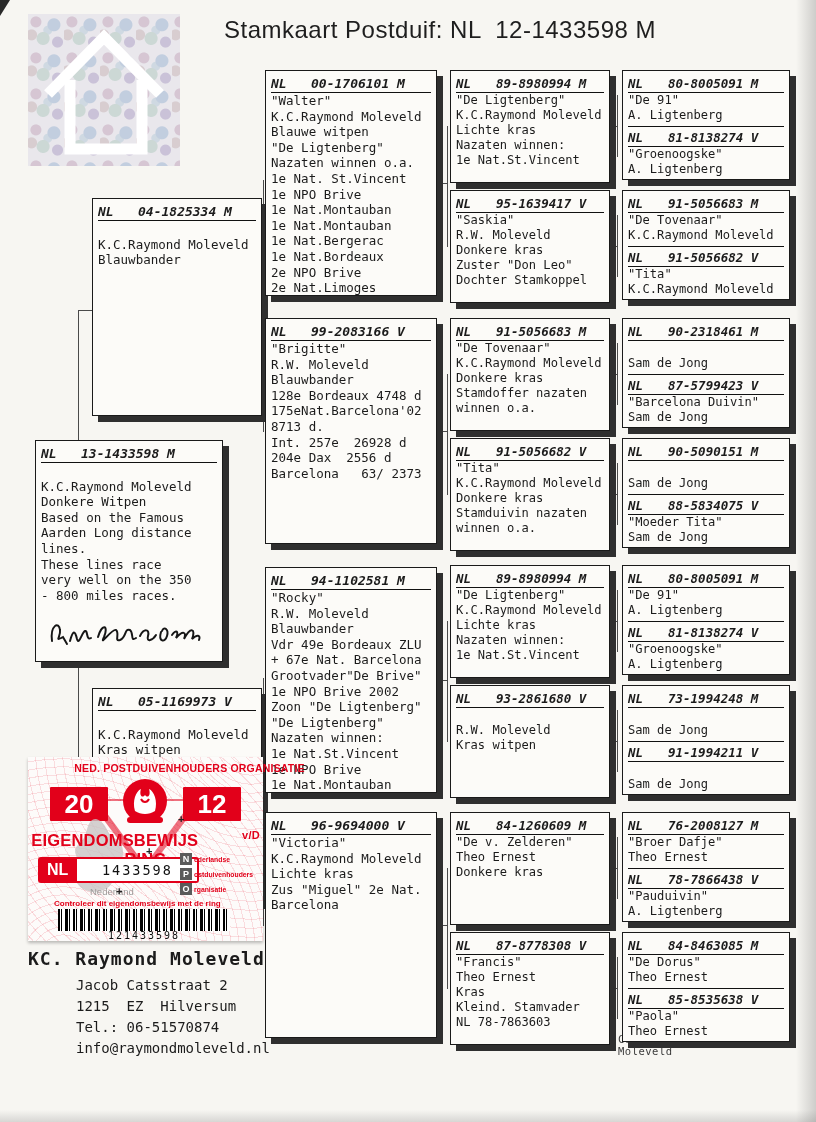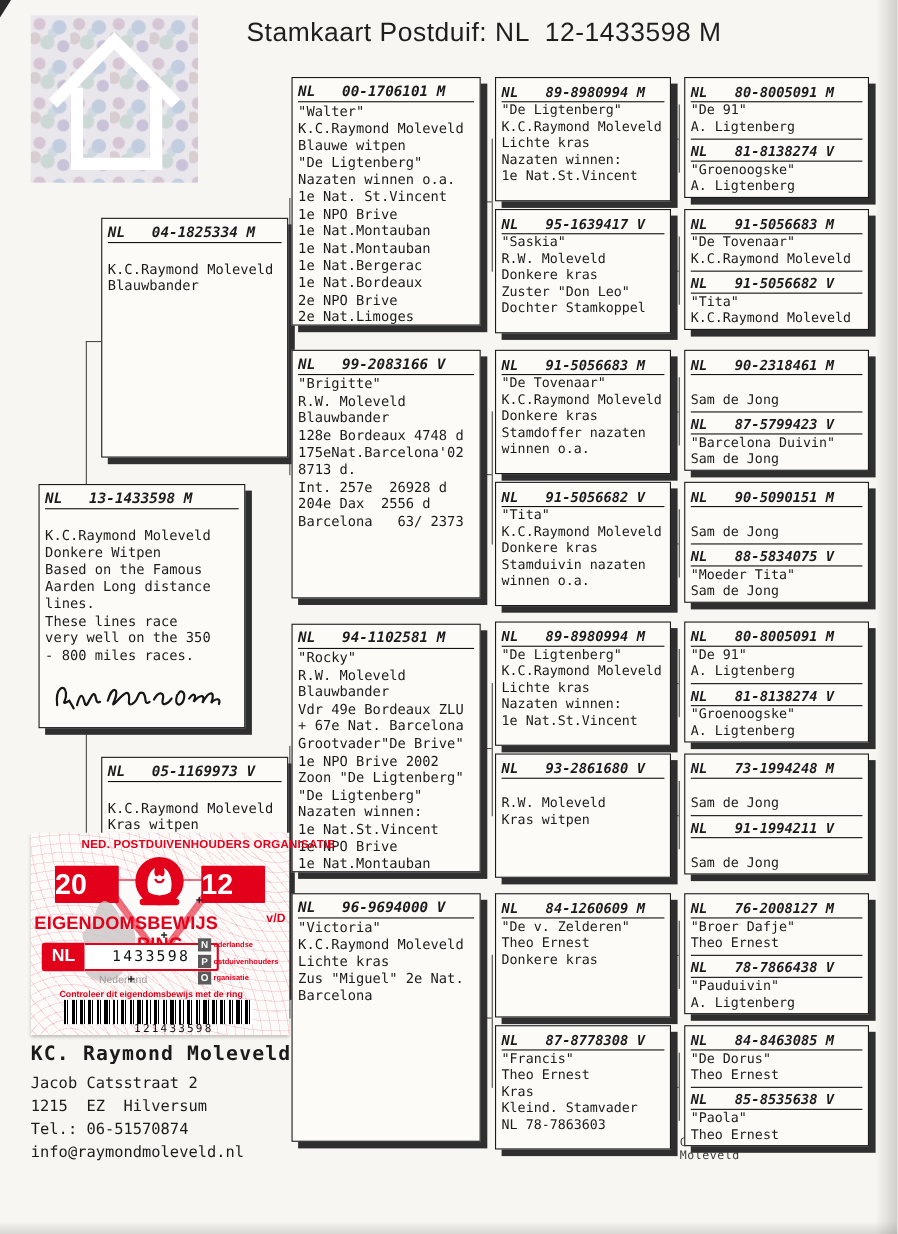--- a/index.html
+++ b/index.html
@@ -44,21 +44,21 @@
   
   .sticker{position:absolute;left:28px;top:757px;width:235px;height:184px;z-index:3;
     background:
       repeating-radial-gradient(circle at 15% 110%, rgba(226,0,26,.12) 0 1px, transparent 1px 8px),
       repeating-radial-gradient(circle at 95% -10%, rgba(226,0,26,.12) 0 1px, transparent 1px 9px),
       #fdfbfa;
     box-shadow:0 2px 3px rgba(0,0,0,.25);font-family:"Liberation Sans","DejaVu Sans",sans-serif;}
   .st-org{position:absolute;left:0;top:5px;width:100%;text-align:center;font-size:10.5px;
     font-weight:bold;color:#e2001a;letter-spacing:.2px;padding-left:44px;}
   .st-pill{position:absolute;top:30px;width:58px;height:34px;background:#e2001a;border-radius:1px;
-    color:#fff;font-weight:bold;font-size:26px;text-align:left;line-height:34px;}
+    color:#fff;font-weight:bold;font-size:26px;text-align:center;line-height:34px;}
   .st-pill.l{left:22px;} .st-pill.r{left:155px;}
   .st-crest{position:absolute;left:87px;top:18px;}
   .st-tri{position:absolute;left:60px;top:42px;width:0;height:0;
     border-left:57px solid transparent;border-right:57px solid transparent;
     border-top:76px solid rgba(226,0,26,.55);
     -webkit-mask:linear-gradient(#000 0 0) content-box, linear-gradient(#000 0 0);}
   .st-tri-inner{position:absolute;left:70px;top:44px;width:0;height:0;
     border-left:47px solid transparent;border-right:47px solid transparent;border-top:64px solid #fdfbfa;}
   .st-title{position:absolute;left:0;top:72px;width:100%;text-align:center;color:#e2001a;
     font-weight:bold;font-size:16.5px;letter-spacing:.2px;}
@@ -73,27 +73,27 @@
   .st-nederland{position:absolute;left:62px;top:129px;color:#9d9a99;font-weight:normal;font-size:9.5px;}
   .st-npo{position:absolute;right:10px;top:96px;z-index:2;}
   .st-npo .row{display:flex;align-items:center;margin-bottom:3px;}
   .st-npo .sq{width:12px;height:12px;background:#5a5a5a;color:#fff;font-weight:bold;font-size:9px;
     text-align:center;line-height:12px;margin-right:2px;flex:none;}
   .st-npo .rest{color:#e2001a;font-size:6.8px;font-weight:bold;}
   .st-check{position:absolute;left:26px;top:142px;color:#e2001a;font-weight:bold;font-size:8px;}
   .st-barcode{position:absolute;left:30px;top:152px;width:172px;height:22px;
     background:repeating-linear-gradient(90deg,#000 0 2px,#fff 2px 3px,#000 3px 4px,#fff 4px 7px,
       #000 7px 10px,#fff 10px 11px,#000 11px 12px,#fff 12px 15px);}
-  .st-barcode-num{position:absolute;left:44px;top:173px;width:172px;text-align:center;font-size:10px;
+  .st-barcode-num{position:absolute;left:30px;top:173px;width:172px;text-align:center;font-size:10px;
     color:#111;font-family:"DejaVu Sans Mono",monospace;letter-spacing:2px;}
   .st-plus{position:absolute;color:#222;font-size:11px;font-weight:bold;z-index:2;}
   
   .owner{position:absolute;left:28px;top:948px;z-index:2;}
   .owner .name{font-size:18px;font-weight:bold;letter-spacing:1px;margin-bottom:6px;}
-  .owner .row{font-size:14px;line-height:21px;white-space:pre;}
+  .owner .row{font-size:14px;line-height:21px;white-space:pre;margin-left:48px;}
   
   .credit{position:absolute;left:618px;top:1033px;font-size:10.5px;color:#3c3c3c;letter-spacing:.5px;}
 </style>
 </head>
 <body>
 
 <div class="page">
 
   <div class="edge-right"></div>
   <div class="edge-bottom"></div>

